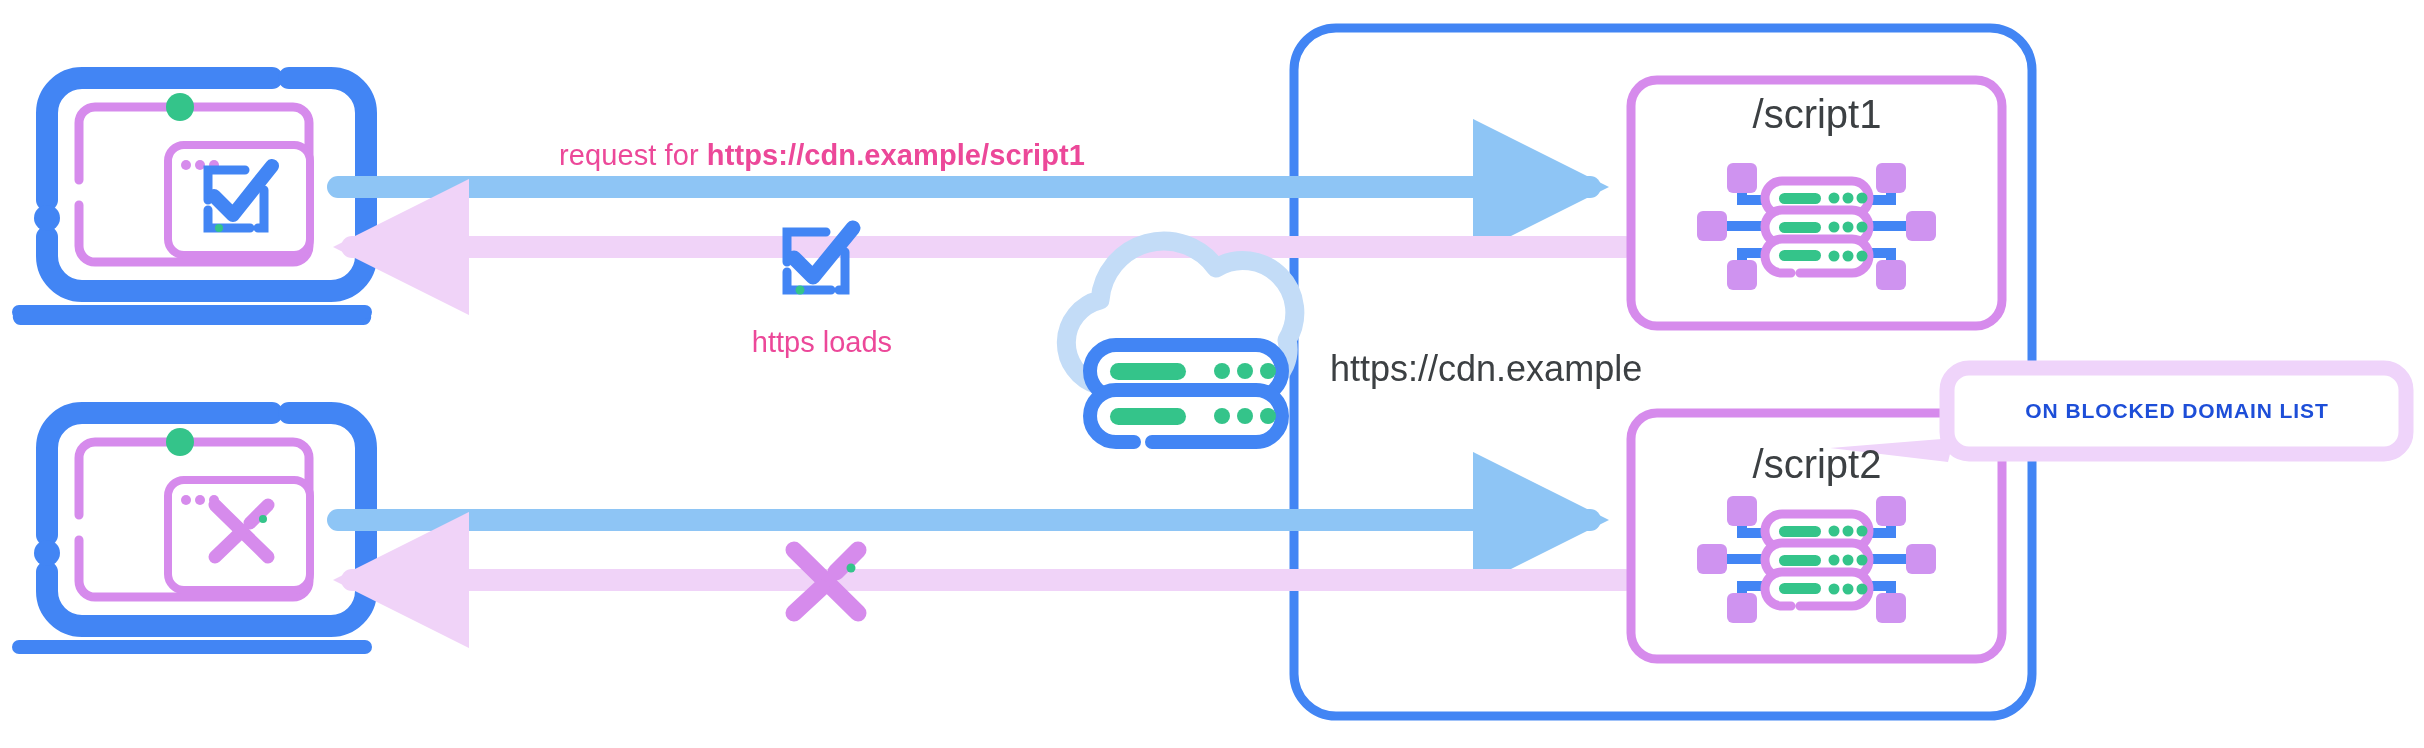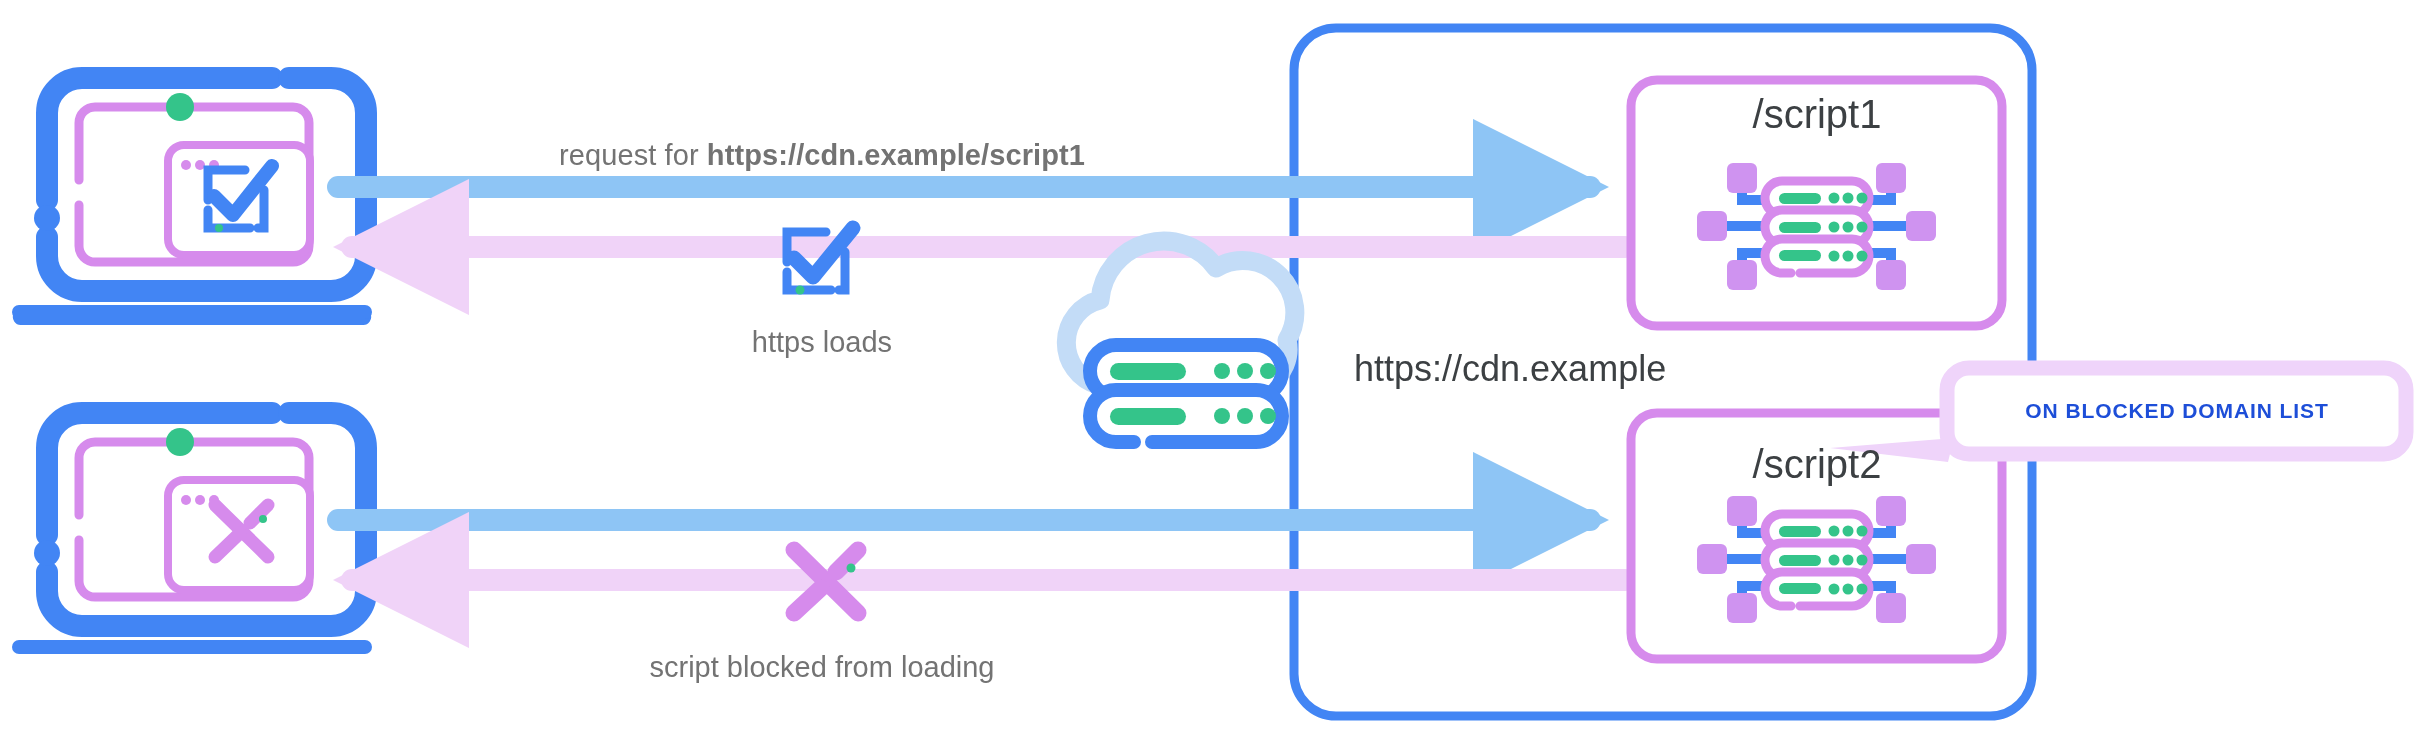--- a/index.html
+++ b/index.html
@@ -19,41 +19,40 @@
   }
   #stage svg.layer {
     position: absolute;
     left: 0;
     top: 0;
     width: 2424px;
     height: 748px;
   }
   .lbl {
     position: absolute;
-    color: #737373;
+    color: #ec4899;
     white-space: nowrap;
     line-height: 1.1;
   }
   .lbl-req {
     font-size: 29px;
     font-weight: 400;
     letter-spacing: 0.1px;
   }
   .lbl-req b {
     font-weight: 700;
   }
   .lbl-status {
     font-size: 29px;
     font-weight: 400;
   }
   .lbl-cdn {
     font-size: 36px;
     font-weight: 400;
     color: #3c4043;
-    margin-left: 24px;
   }
   .lbl-script {
     font-size: 40px;
     font-weight: 400;
     color: #3c4043;
   }
   .lbl-callout {
     font-size: 21px;
     font-weight: 700;
     letter-spacing: 0.9px;
@@ -278,19 +277,18 @@
     <span>request for </span><b>https://cdn.example/script1</b>
   </div>
 
   <div class="lbl lbl-status center" style="left:822px; top:327px;">https loads</div>
 
   <div class="lbl lbl-script center" style="left:1817px; top:92px;">/script1</div>
 
   <div class="lbl lbl-cdn" style="left:1330px; top:349px;">https://cdn.example</div>
 
 
-  <div class="lbl lbl-status center" style="left:822px; top:652px;">script blocked from loading</div>
 
   <div class="lbl lbl-script center" style="left:1817px; top:442px;">/script2</div>
 
   <div class="lbl lbl-callout center" style="left:2177px; top:399px;">ON BLOCKED DOMAIN LIST</div>
 
 </div>
 
 </body></html>

